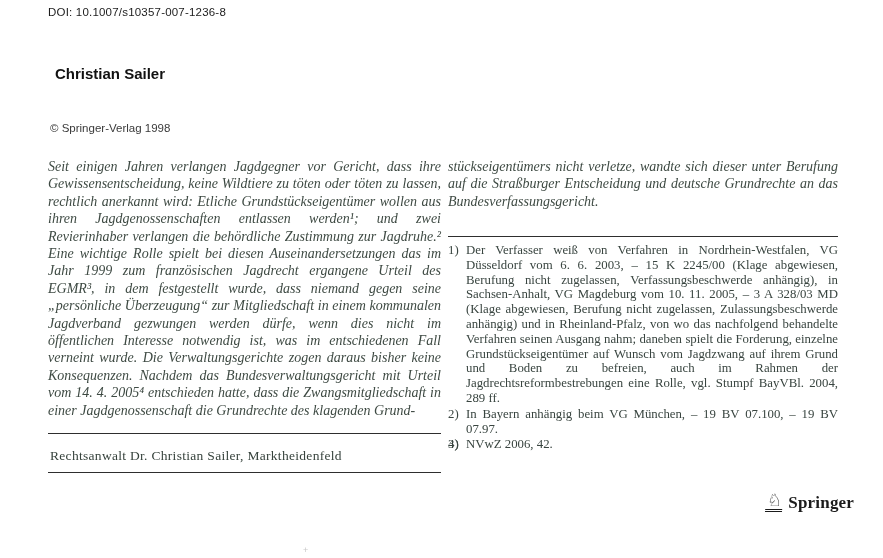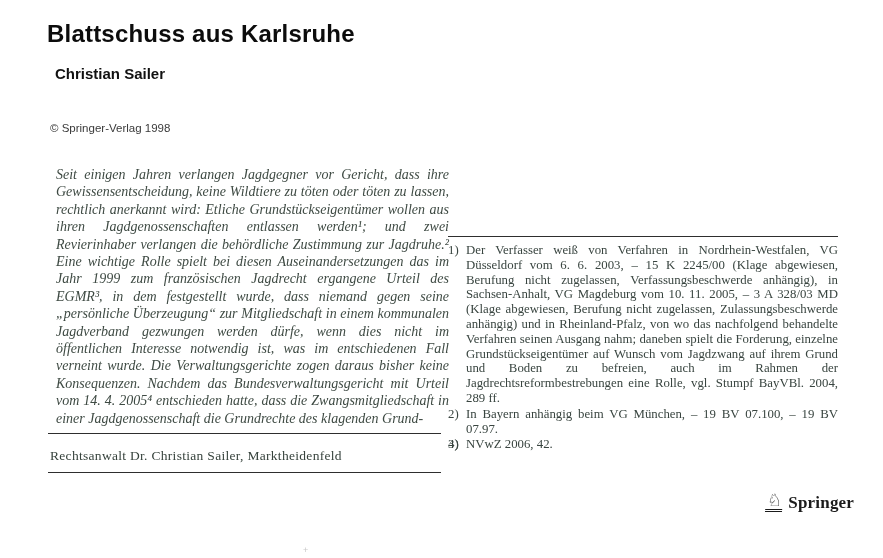--- a/index.html
+++ b/index.html
@@ -25,21 +25,21 @@
   .author {
     position: absolute; left: 47px; top: 57px; margin: 8px;
     font-size: 15px; font-weight: bold; color: #111111;
   }
   .copyright {
     position: absolute; left: 50px; top: 122px;
     font-size: 11.5px; color: #3a3a3a;
   }
 
   .abstract-left {
-    position: absolute; left: 48px; top: 158px; width: 393px; margin: 8px;
+    position: absolute; left: 48px; top: 158px; width: 393px; margin: 0;
     font-style: italic; font-size: 14px; line-height: 17.4px;
     text-align: justify; color: #3e4a43;
   }
   .abstract-right {
     position: absolute; left: 448px; top: 158px; width: 390px; margin: 0;
     font-style: italic; font-size: 14px; line-height: 17.4px;
     text-align: justify; color: #3e4a43;
   }
 
   .affiliation {
@@ -84,29 +84,30 @@
   .reg-mark {
     position: absolute; left: 303px; top: 545px;
     font-size: 9px; color: #c9c9c9;
   }
 </style>
 </head>
 <body>
 
 <div class="page">
 
+  <div class="doi sans">DOI: 10.1007/s10357-007-1236-8</div>
 
-  <h1 class="title sans">Blattschuss aus Karlsruhe</h1>
 
   <h2 class="author sans">Christian Sailer</h2>
 
   <div class="copyright sans">© Springer-Verlag 1998</div>
 
   <p class="abstract-left serif">Seit einigen Jahren verlangen Jagdgegner vor Gericht, dass ihre Gewissensentscheidung, keine Wildtiere zu töten oder töten zu lassen, rechtlich anerkannt wird: Etliche Grundstückseigentümer wollen aus ihren Jagdgenossenschaften entlassen werden¹; und zwei Revierinhaber verlangen die behördliche Zustimmung zur Jagdruhe.² Eine wichtige Rolle spielt bei diesen Auseinandersetzungen das im Jahr 1999 zum französischen Jagdrecht ergangene Urteil des EGMR³, in dem festgestellt wurde, dass niemand gegen seine „persönliche Überzeugung“ zur Mitgliedschaft in einem kommunalen Jagdverband gezwungen werden dürfe, wenn dies nicht im öffentlichen Interesse notwendig ist, was im entschiedenen Fall verneint wurde. Die Verwaltungsgerichte zogen daraus bisher keine Konsequenzen. Nachdem das Bundesverwaltungsgericht mit Urteil vom 14. 4. 2005⁴ entschieden hatte, dass die Zwangsmitgliedschaft in einer Jagdgenossenschaft die Grundrechte des klagenden Grund-</p>
 
+  <p class="abstract-right serif">stückseigentümers nicht verletze, wandte sich dieser unter Berufung auf die Straßburger Entscheidung und deutsche Grundrechte an das Bundesverfassungsgericht.</p>
 
   <div class="affiliation serif">Rechtsanwalt Dr. Christian Sailer, Marktheidenfeld</div>
 
   <ol class="footnotes serif">
     <li class="footnote">
       <span class="marker">1)</span>
       <span>Der Verfasser weiß von Verfahren in Nordrhein-Westfalen, VG Düsseldorf vom 6. 6. 2003, – 15 K 2245/00 (Klage abgewiesen, Berufung nicht zugelassen, Verfassungsbeschwerde anhängig), in Sachsen-Anhalt, VG Magdeburg vom 10. 11. 2005, – 3 A 328/03 MD (Klage abgewiesen, Berufung nicht zugelassen, Zulassungsbeschwerde anhängig) und in Rheinland-Pfalz, von wo das nachfolgend behandelte Verfahren seinen Ausgang nahm; daneben spielt die Forderung, einzelne Grundstückseigentümer auf Wunsch vom Jagdzwang auf ihrem Grund und Boden zu befreien, auch im Rahmen der Jagdrechtsreformbestrebungen eine Rolle, vgl. Stumpf BayVBl. 2004, 289 ff.</span>
     </li>
     <li class="footnote">
       <span class="marker">2)</span>

